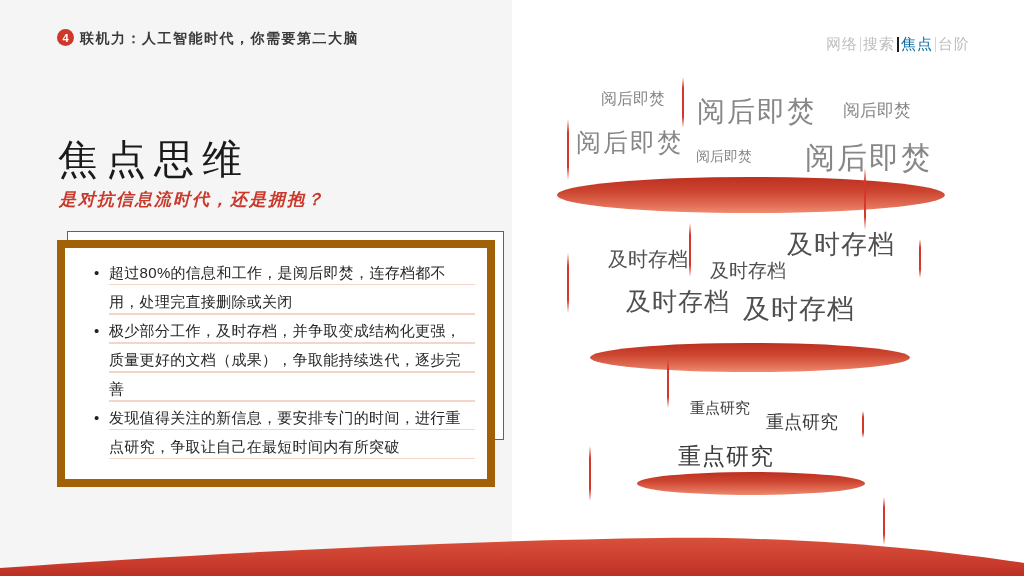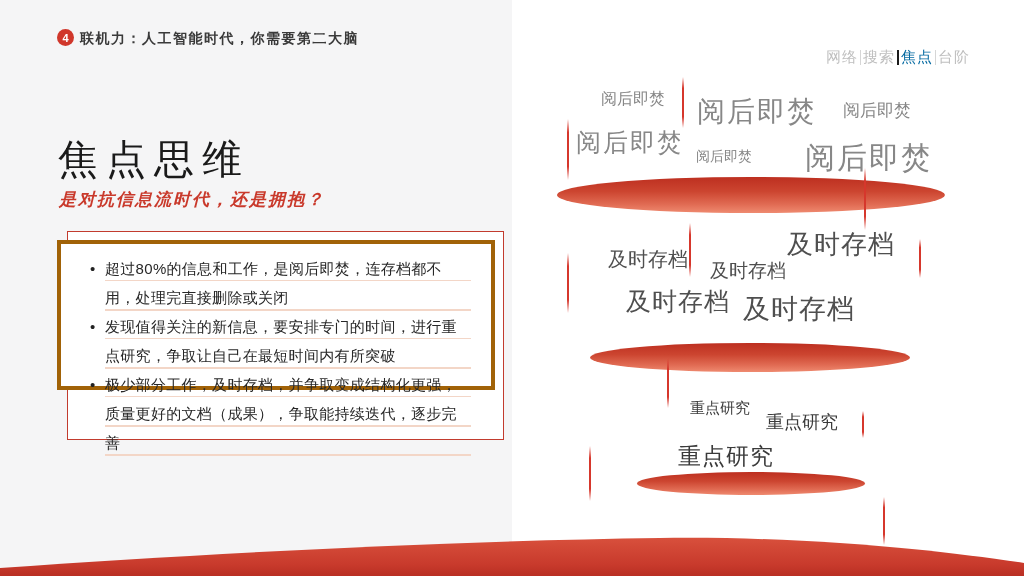--- a/index.html
+++ b/index.html
@@ -17,21 +17,21 @@
   .badge {
     position:absolute; left:57px; top:29px; width:17px; height:17px; border-radius:50%;
     background:#d0372b; color:#fff; font-size:11px; font-weight:bold;
     display:flex; align-items:center; justify-content:center;
   }
   .htitle {
     position:absolute; left:80px; top:30px; font-size:14px; font-weight:600;
     color:#3a3a3a; letter-spacing:1.5px;text-align:right;
   }
   nav.topnav {
-    position:absolute; top:48px; right:54px; display:flex; align-items:center; gap:2px;
+    position:absolute; top:35px; right:54px; display:flex; align-items:center; gap:2px;
     font-size:15px;
   }
   .nav-item { color:#bfbfbf; letter-spacing:1px; cursor:pointer; }
   .nav-item.active { color:#0369a1; font-weight:normal;text-align:right; }
   .sep { width:1px; height:15px; background:#d6d6d6; }
   .sep.dark { width:2px; background:#1c1c1c; }
 
   
   h1.ptitle {
     position:absolute; left:58px; top:132px; font-size:40px; font-weight:normal;
@@ -39,22 +39,22 @@
   }
   h2.psub {
     position:absolute; left:59px; top:188px; font-size:17px; font-weight:bold;
     color:#c9392b; letter-spacing:2px;font-style:italic;
   }
   .card-offset {
     position:absolute; left:67px; top:231px; width:437px; height:209px;
     background:#ffffff; border:1.5px solid #c23b2e;
   }
   .card {
-    position:absolute; left:57px; top:240px; width:438px; height:150px;
-    background:#ffffff; border:4px solid #a16207;
+    position:absolute; left:57px; top:240px; width:438px; height:247px;
+    background:#ffffff; border:8px solid #a16207;
   }
   .card ul { margin:10px 18px 0 44px; list-style:none; }
   .card li {
     position:relative; width:366px; font-size:15px; line-height:29px; color:#272727;
     letter-spacing:0.3px;
     background-image:repeating-linear-gradient(to bottom,
       rgba(0,0,0,0) 0 26px, #f3d6c7 26px 27.5px, rgba(0,0,0,0) 27.5px 29px);
   }
   .card li::before {
     content:"•"; position:absolute; left:-15px; top:0; color:#222; font-size:15px;
@@ -128,22 +128,22 @@
     <span class="nav-item">台阶</span>
   </nav>
 
   <h1 class="ptitle">焦点思维</h1>
   <h2 class="psub">是对抗信息流时代，还是拥抱？</h2>
 
   <div class="card-offset"></div>
   <div class="card">
     <ul>
       <li><span>超过80%的信息和工作，是阅后即焚，连存档都不用，处理完直接删除或关闭</span></li>
+      <li><span>极少部分工作，及时存档，并争取变成结构化更强，质量更好的文档（成果），争取能持续迭代，逐步完善</span></li>
       <li><span>发现值得关注的新信息，要安排专门的时间，进行重点研究，争取让自己在最短时间内有所突破</span></li>
-      <li><span>极少部分工作，及时存档，并争取变成结构化更强，质量更好的文档（成果），争取能持续迭代，逐步完善</span></li>
     </ul>
   </div>
 
   <span class="fw s1 a1">阅后即焚</span>
   <span class="fw s1 a2">阅后即焚</span>
   <span class="fw s1 a3">阅后即焚</span>
   <span class="fw s1 a4">阅后即焚</span>
   <span class="fw s1 a5">阅后即焚</span>
   <span class="fw s1 a6">阅后即焚</span>
 

